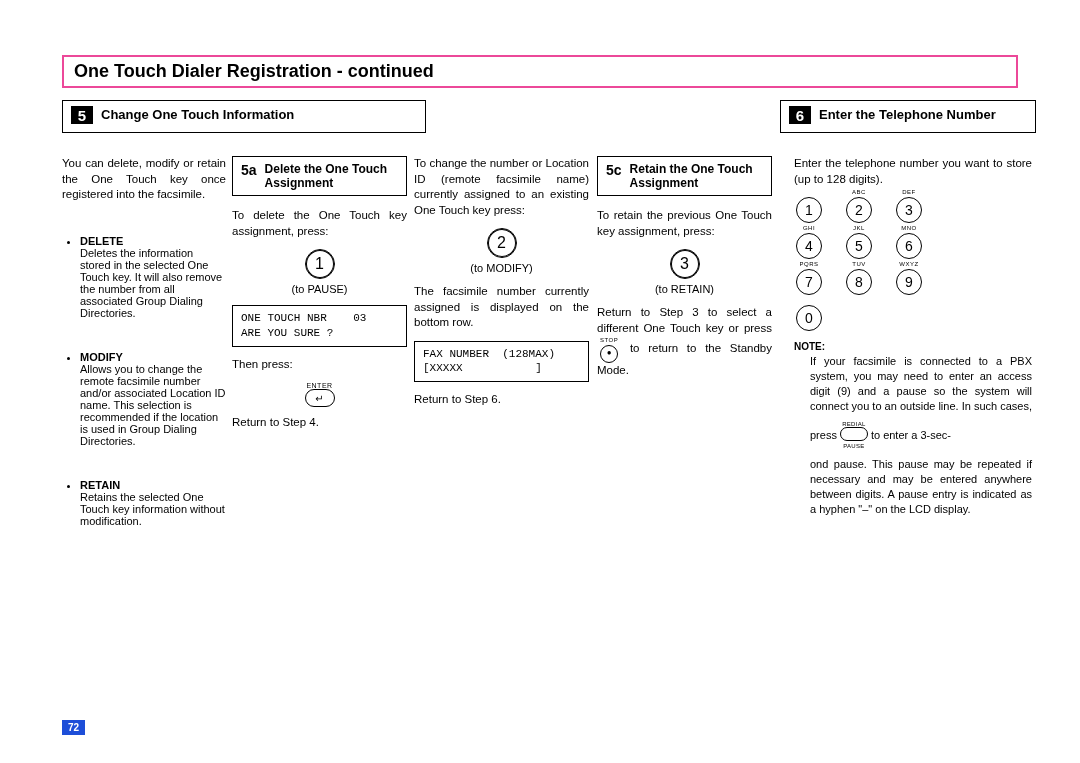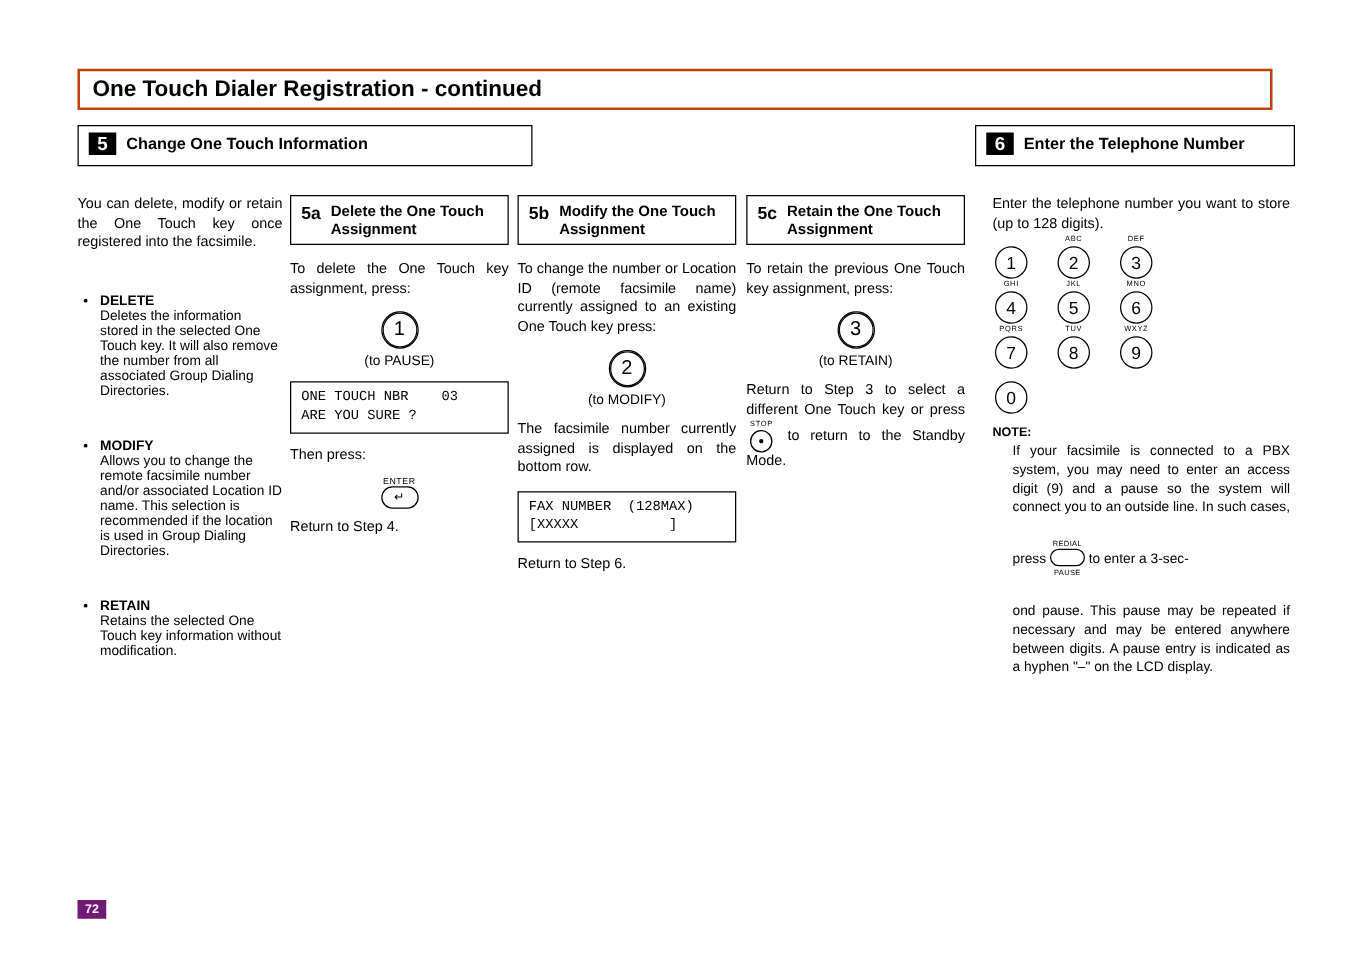--- a/index.html
+++ b/index.html
@@ -11,21 +11,21 @@
     color: #000;
   }
   .page {
     width: 1080px;
     height: 763px;
     position: relative;
     box-sizing: border-box;
     padding: 55px 62px 30px 62px;
   }
   .title-box {
-    border: 2px solid #c2410c;
+    border: 2px solid #ec4899;
     padding: 4px 10px;
     font-weight: bold;
     font-size: 18px;
     margin-bottom: 12px;
   }
   .columns {
     position: relative;
   }
   .col {
     position: absolute;
@@ -203,21 +203,21 @@
     font-size: 11px;
     text-align: justify;
     line-height: 1.35;
     padding-left: 16px;
   }
 
   .page-number {
     position: absolute;
     left: 62px;
     bottom: 28px;
-    background: #701a75;
+    background: #1d4ed8;
     color: #fff;
     font-size: 10px;
     font-weight: bold;
     padding: 2px 6px;
   }
 
   
   .wide-hdr {
     position: absolute;
     left: 0;
@@ -290,24 +290,20 @@
         <div class="enter-key-wrap">
           <div class="enter-label">ENTER</div>
           <div class="oval-key">
               <span>↵</span>
             </div>
         </div>
         <div class="body-text" style="margin-top:8px;">Return to Step 4.</div>
       </div>
 
       <div class="col col3">
-        <div class="sub-hdr">
-          <span class="sub-num">5b</span>
-          <span>Modify the One Touch Assignment</span>
-        </div>
         <div class="body-text">To change the number or Location ID (remote facsimile name) currently assigned to an existing One Touch key press:</div>
         <div class="key-circle">2</div>
         <div class="key-label">(to MODIFY)</div>
         <div class="body-text">The facsimile number currently assigned is displayed on the bottom row.</div>
         <div class="lcd">FAX NUMBER  (128MAX)
 [XXXXX           ]</div>
         <div class="body-text">Return to Step 6.</div>
       </div>
 
       <div class="col col4">
@@ -370,21 +366,21 @@
             </div>
           <div class="kp">
               <span class="letters"></span>
               <span>0</span>
             </div>
         </div>
 
         <div class="note-title">NOTE:</div>
         <div class="note-body">
           <span>If your facsimile is connected to a PBX system, you may need to enter an access digit (9) and a pause so the system will connect you to an outside line. In such cases,</span>
-          <div style="display:flex;align-items:center;justify-content:flex-start;margin:20px 0;">
+          <div style="display:flex;align-items:center;justify-content:flex-start;margin:8px 0;">
             <span>press</span>
             <span class="redial-key-wrap">
               <div class="rp-top">REDIAL</div>
               <div class="rp-oval"></div>
               <div class="rp-top">PAUSE</div>
             </span>
             <span>to enter a 3-sec-</span>
           </div>
           <span>ond pause. This pause may be repeated if necessary and may be entered anywhere between digits. A pause entry is indicated as a hyphen "–" on the LCD display.</span>
         </div>

